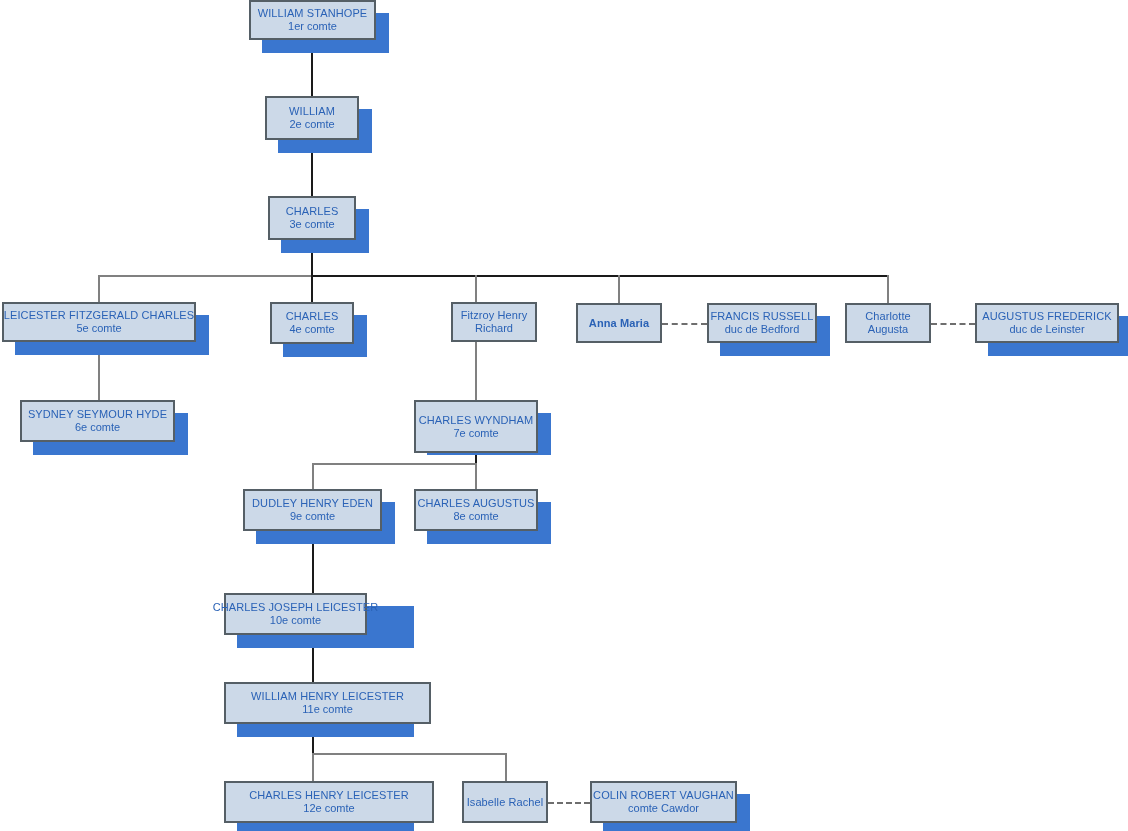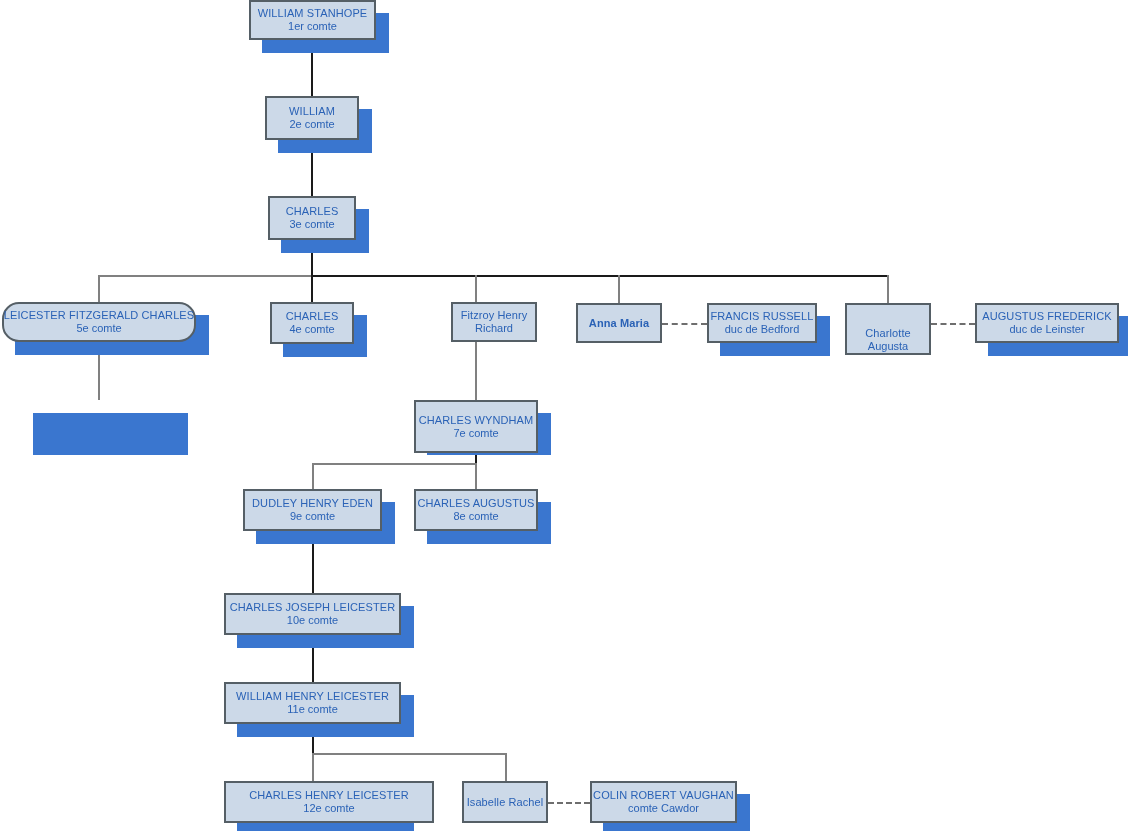--- a/index.html
+++ b/index.html
@@ -132,21 +132,21 @@
   <div class="node" style="left:265px; top:96px; width:94px; height:44px;">
     <span class="nm">WILLIAM</span>
     <span class="ti">2e comte</span>
   </div>
 
   <div class="node" style="left:268px; top:196px; width:88px; height:44px;">
     <span class="nm">CHARLES</span>
     <span class="ti">3e comte</span>
   </div>
 
-  <div class="node" style="left:2px; top:302px; width:194px; height:40px;border-radius:17px;">
+  <div class="node" style="left:2px; top:302px; width:194px; height:40px;">
     <span class="nm">LEICESTER FITZGERALD CHARLES</span>
     <span class="ti">5e comte</span>
   </div>
 
   <div class="node" style="left:270px; top:302px; width:84px; height:42px;">
     <span class="nm">CHARLES</span>
     <span class="ti">4e comte</span>
   </div>
 
   <div class="node" style="left:433px; top:302px; width:86px; height:40px;margin-left:18px;">
@@ -157,52 +157,56 @@
   <div class="node" style="left:576px; top:303px; width:86px; height:40px;font-weight:bold;">
     <span class="nm">Anna Maria</span>
     <span class="ti"></span>
   </div>
 
   <div class="node" style="left:707px; top:303px; width:110px; height:40px;">
     <span class="nm">FRANCIS RUSSELL</span>
     <span class="ti">duc de Bedford</span>
   </div>
 
-  <div class="node" style="left:845px; top:303px; width:86px; height:52px;justify-content:flex-end;">
+  <div class="node" style="left:845px; top:303px; width:86px; height:40px;">
     <span class="nm">Charlotte</span>
     <span class="ti">Augusta</span>
   </div>
 
   <div class="node" style="left:975px; top:303px; width:144px; height:40px;">
     <span class="nm">AUGUSTUS FREDERICK</span>
     <span class="ti">duc de Leinster</span>
   </div>
 
+  <div class="node" style="left:20px; top:400px; width:155px; height:42px;">
+    <span class="nm">SYDNEY SEYMOUR HYDE</span>
+    <span class="ti">6e comte</span>
+  </div>
 
   <div class="node" style="left:414px; top:400px; width:124px; height:53px;">
     <span class="nm">CHARLES WYNDHAM</span>
     <span class="ti">7e comte</span>
   </div>
 
   <div class="node" style="left:243px; top:489px; width:139px; height:42px;">
     <span class="nm">DUDLEY HENRY EDEN</span>
     <span class="ti">9e comte</span>
   </div>
 
   <div class="node" style="left:414px; top:489px; width:124px; height:42px;">
     <span class="nm">CHARLES AUGUSTUS</span>
     <span class="ti">8e comte</span>
   </div>
 
-  <div class="node" style="left:224px; top:593px; width:177px; height:42px;">
+  <div class="node" style="left:224px; top:593px; width:143px; height:42px;">
     <span class="nm">CHARLES JOSEPH LEICESTER</span>
     <span class="ti">10e comte</span>
   </div>
 
-  <div class="node" style="left:224px; top:682px; width:177px; height:42px;">
+  <div class="node" style="left:224px; top:682px; width:207px; height:42px;">
     <span class="nm">WILLIAM HENRY LEICESTER</span>
     <span class="ti">11e comte</span>
   </div>
 
   <div class="node" style="left:224px; top:781px; width:210px; height:42px;">
     <span class="nm">CHARLES HENRY LEICESTER</span>
     <span class="ti">12e comte</span>
   </div>
 
   <div class="node" style="left:462px; top:781px; width:86px; height:42px;">

